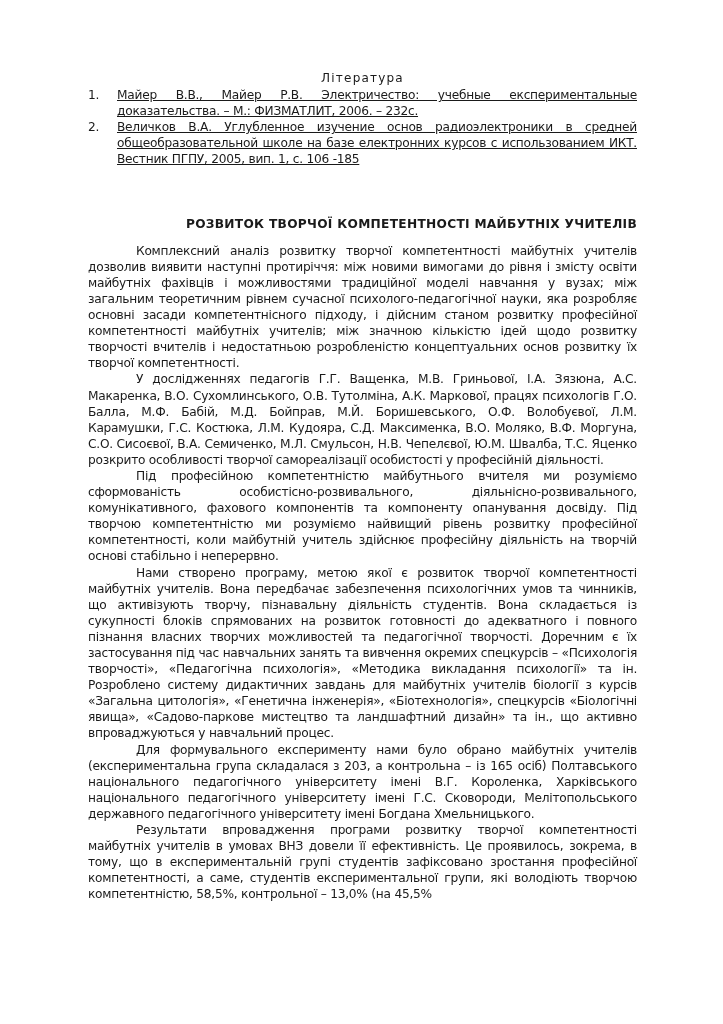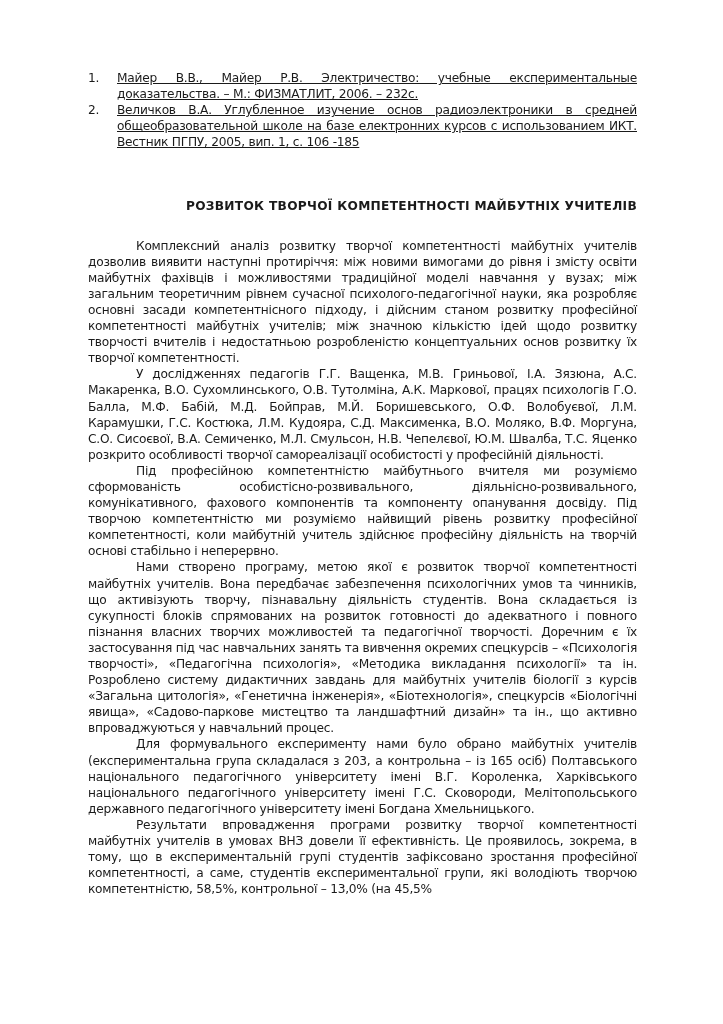--- a/index.html
+++ b/index.html
@@ -5,28 +5,29 @@
   html, body { margin: 0; padding: 0; background: #ffffff; }
   body { width: 723px; height: 1024px; position: relative; overflow: hidden; color: #1a1a1a; }
   .page { position: absolute; left: 88px; top: 70px; width: 549px; font-family: "DejaVu Sans", sans-serif; font-size: 12.2px; line-height: 16.1px; letter-spacing: -0.25px; }
   .lit-heading { text-align: center; letter-spacing: 1.2px; margin: 0 0 1px 0; font-size: 12px; }
   .ref-list { list-style: none; margin: 0; padding: 0; }
   .ref-item { display: flex; text-align: justify; }
   .ref-num { flex: 0 0 29px; }
   .ref-text { flex: 1; text-align: justify; text-decoration: underline; }
   .title { margin-top: 48px; text-align: right; font-weight: bold; font-size: 12.2px; letter-spacing: 0.3px; }
   .author { text-align: right; font-style: italic; margin-top: 2px; }
-  .body-text { margin-top: 23px; }
+  .body-text { margin-top: 11px; }
   .para { margin: 0; text-indent: 48px; text-align: justify; }
   .page-number { position: absolute; left: 0; width: 723px; top: 1024px; text-align: center; font-family: "Liberation Serif", serif; font-size: 19px; }
 </style>
 </head>
 <body>
 
 <div class="page">
+  <div class="lit-heading">Література</div>
   <ol class="ref-list">
     <li class="ref-item">
       <span class="ref-num">1.</span>
       <span class="ref-text">Майер В.В., Майер Р.В. Электричество: учебные експериментальные доказательства. – М.: ФИЗМАТЛИТ, 2006. – 232с.</span>
     </li>
     <li class="ref-item">
       <span class="ref-num">2.</span>
       <span class="ref-text">Величков В.А. Углубленное изучение основ радиоэлектроники в средней общеобразовательной школе на базе електронних курсов с использованием ИКТ. Вестник ПГПУ, 2005, вип. 1, с. 106 -185</span>
     </li>
   </ol>

